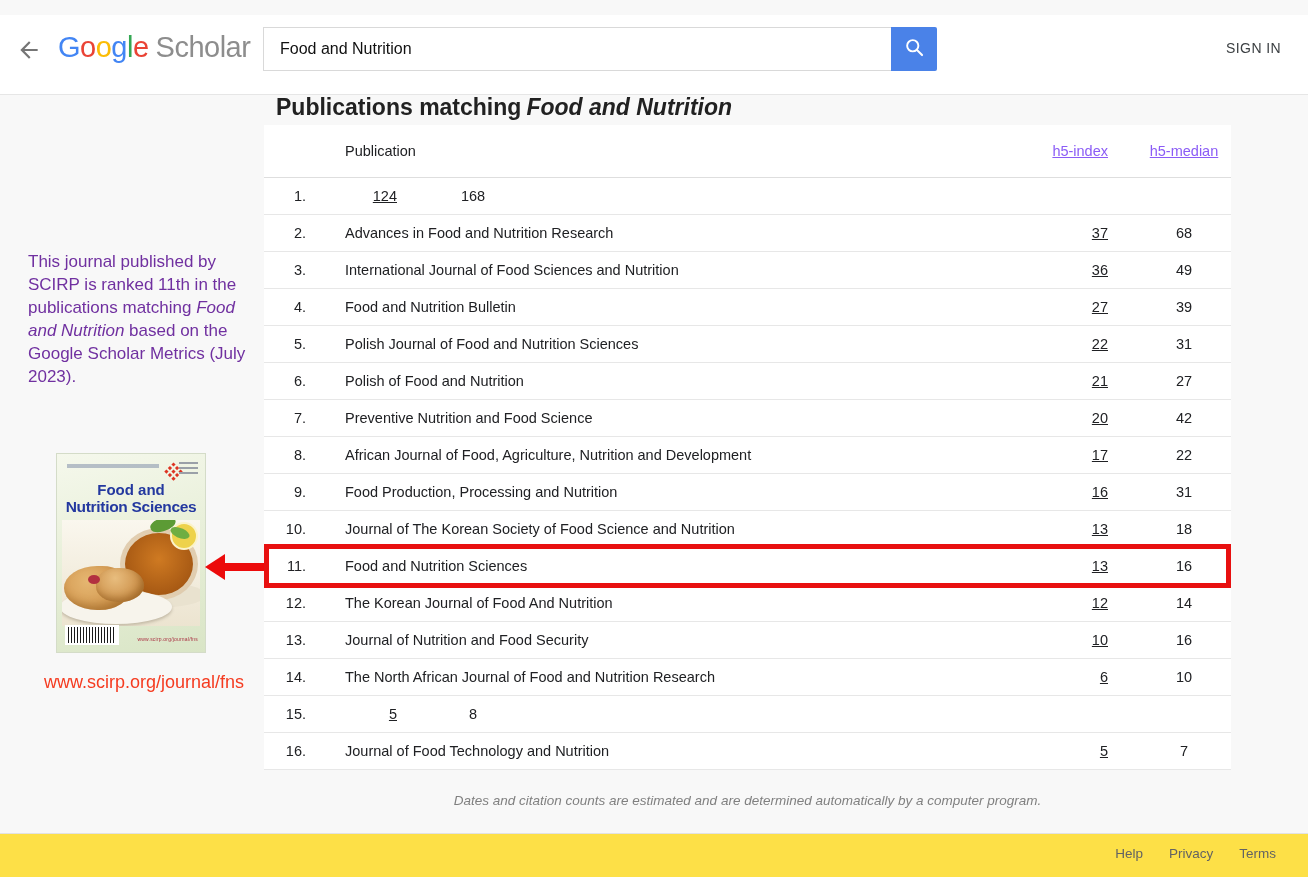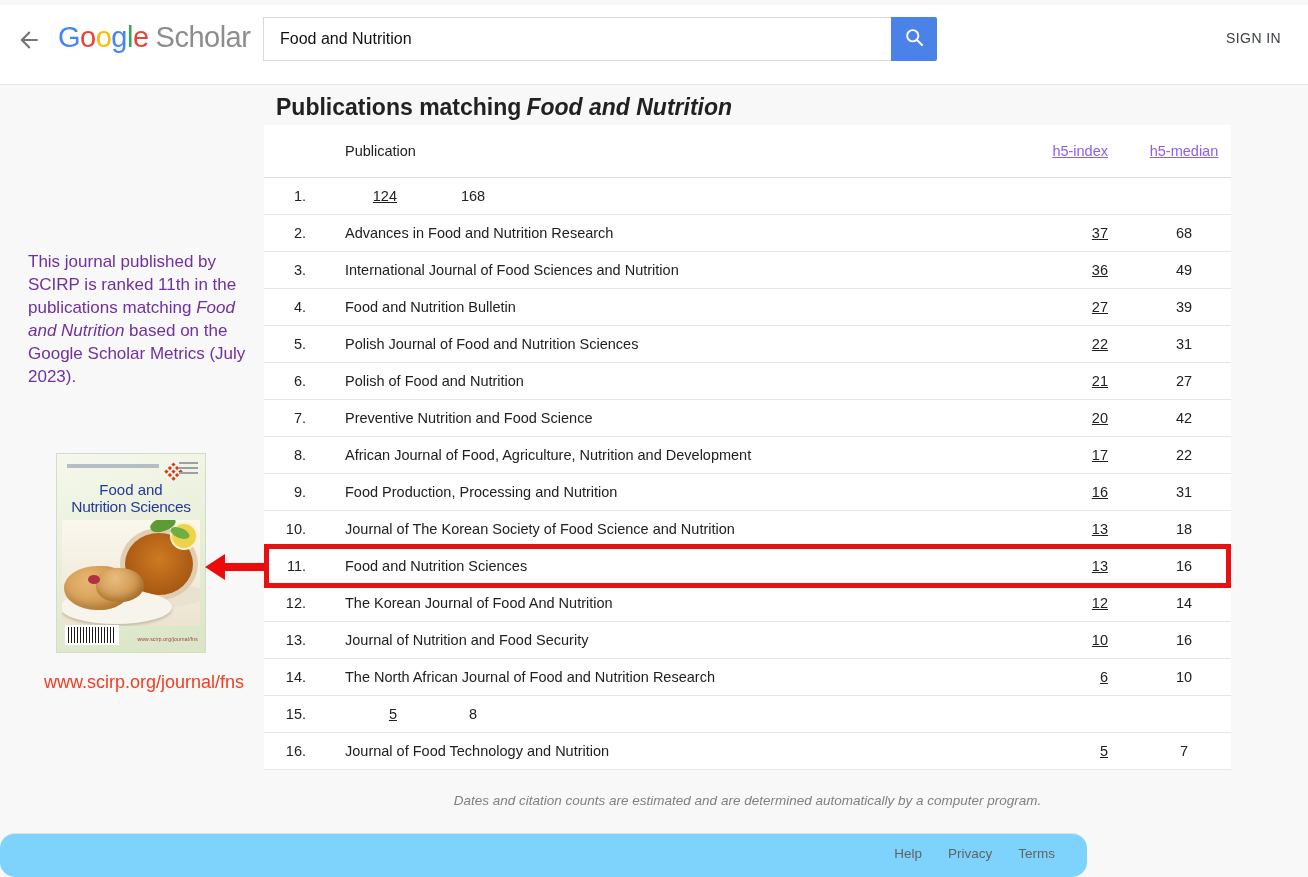--- a/index.html
+++ b/index.html
@@ -1,42 +1,42 @@
 <!DOCTYPE html>
 <html><head>
 <meta charset="utf-8">
 <style>
   * { margin:0; padding:0; box-sizing:border-box; }
   html,body { width:1308px; height:877px; }
   body { font-family:"Liberation Sans", sans-serif; background:#f8f8f8; }
   .page { position:relative; width:1308px; height:877px; background:#f8f8f8; overflow:hidden; }
 
   
-  .topbar { position:absolute; top:5px; left:0; width:1308px; height:80px; background:#ffffff; border-bottom:1px solid #e6e6e6; }
+  .topbar { position:absolute; top:15px; left:0; width:1308px; height:80px; background:#ffffff; border-bottom:1px solid #e6e6e6; }
   .back-btn { position:absolute; left:16px; top:22px; width:26px; height:26px; background:none; border:none; cursor:pointer; }
   .logo { position:absolute; left:58px; top:16px; font-size:29px; letter-spacing:-0.5px; white-space:nowrap; cursor:pointer; }
   .logo .gword { font-weight:500; }
   .logo .scholar { color:#8d8d8d; font-weight:400; margin-left:7px; }
   .search-input { position:absolute; left:263px; top:12px; width:628px; height:44px; border:1px solid #d9d9d9; border-right:none; background:#fff; font-family:"Liberation Sans",sans-serif; font-size:16px; color:#111; padding:0 16px; outline:none; }
   .search-btn { position:absolute; left:891px; top:12px; width:46px; height:44px; background:#4a82e8; border:none; border-radius:0 2px 2px 0; cursor:pointer; display:flex; align-items:center; justify-content:center; }
   .signin { position:absolute; right:27px; top:25px; font-size:14px; color:#3c4043; letter-spacing:0.4px; text-decoration:none; cursor:pointer; }
 
   
   .note { position:absolute; left:28px; top:250px; width:230px; font-size:17px; line-height:23px; color:#7030A0; }
   .note i { font-style:italic; }
   .scirp-url { position:absolute; left:44px; top:672px; font-size:18px; color:#f53b20; text-decoration:none; cursor:pointer; }
 
   
   .cover { position:absolute; left:57px; top:454px; width:148px; height:198px; background:linear-gradient(165deg,#f5f8ec 0%,#e6eed6 55%,#d9e5c6 100%); box-shadow:0 0 0 1px #d4dcc8; }
   .cover-issn { position:absolute; left:10px; top:10px; width:92px; height:4px; background:#93a0b4; opacity:.65; }
   .scirp-dot { position:absolute; top:9px; right:30px; width:3px; height:3px; background:#d32; transform:rotate(45deg);
     box-shadow:5px 0 #d32,10px 0 #d32,0 5px #d32,5px 5px #d32,10px 5px #d32,0 10px #d32,5px 10px #d32,10px 10px #d32; }
   .scirp-textbars { position:absolute; top:8px; right:7px; width:19px; }
   .scirp-textbars div { height:2px; background:#9aa0a8; margin-bottom:3px; }
-  .cover-title { position:absolute; top:27px; left:0; width:100%; text-align:center; color:#23389f; font-weight:normal; }
+  .cover-title { position:absolute; top:27px; left:0; width:100%; text-align:center; color:#23389f; font-weight:bold; }
   .cover-title .l1 { font-size:15px; display:block; }
   .cover-title .l2 { font-size:15.5px; display:block; letter-spacing:-0.3px; }
   .cover-photo { position:absolute; left:5px; right:5px; top:66px; height:106px; background:linear-gradient(180deg,#faf7ee 0%,#ece4d0 100%); overflow:hidden; }
   .plate { position:absolute; left:-2px; bottom:2px; width:112px; height:34px; background:#f7f4ec; border-radius:50%; box-shadow:0 2px 3px rgba(120,110,90,.35); }
   .croissant1 { position:absolute; left:2px; bottom:16px; width:66px; height:44px; background:radial-gradient(circle at 35% 35%,#e5b671,#c9873c); border-radius:52% 44% 48% 52%; box-shadow:inset -4px -5px 8px rgba(130,80,20,.45); }
   .croissant2 { position:absolute; left:34px; bottom:24px; width:48px; height:34px; background:radial-gradient(circle at 40% 30%,#e8bd7e,#c07c31); border-radius:46% 52% 50% 46%; box-shadow:inset -3px -4px 7px rgba(120,70,15,.45); }
   .jam { position:absolute; left:26px; bottom:42px; width:12px; height:9px; background:#b23040; border-radius:50%; }
   .saucer { position:absolute; right:-6px; bottom:18px; width:104px; height:26px; background:#e9e2cf; border-radius:50%; }
   .teacup { position:absolute; right:2px; top:8px; width:78px; height:72px; background:radial-gradient(circle at 50% 42%,#cf7a22 0%,#a85a14 70%,#8a4a10 100%); border:5px solid rgba(235,226,203,.85); border-radius:50%; }
   .lemon { position:absolute; right:2px; top:2px; width:28px; height:28px; background:#eed24b; border:2px solid #fbf3c9; border-radius:50%; }
@@ -61,21 +61,21 @@
   .c-pub  { flex:1; padding-left:39px; }
   .c-h5i  { width:120px; flex:none; text-align:right; padding-right:29px; }
   .c-h5m  { width:94px; flex:none; text-align:center; }
   .thead .c-h5i a, .thead .c-h5m a { color:#8b5cf6; text-decoration:underline; cursor:pointer;text-align:center; }
   .h5link { color:#202124; text-decoration:underline; cursor:pointer; }
   .row-highlight { position:absolute; left:0; right:0; top:-4px; bottom:-4px; border:5px solid #e81010; pointer-events:none; z-index:2; }
 
   .footnote { position:absolute; left:264px; top:793px; width:967px; text-align:center; font-size:13.5px; font-style:italic; color:#808080; }
 
   
-  .footer { position:absolute; left:0; top:833px; width:1087px; height:44px; background:#7dd3fc; border-top:1px solid #e2e2e2;border-radius:15px; }
+  .footer { position:absolute; left:0; top:833px; width:1308px; height:44px; background:#fde047; border-top:1px solid #e2e2e2; }
   .footer-links { position:absolute; right:32px; top:12px; display:flex; gap:26px; }
   .footer-link { font-size:13.5px; color:#636363; text-decoration:none; cursor:pointer; }
 </style>
 </head>
 <body>
 
 <div class="page">
 
   <header class="topbar">
     <button class="back-btn">

